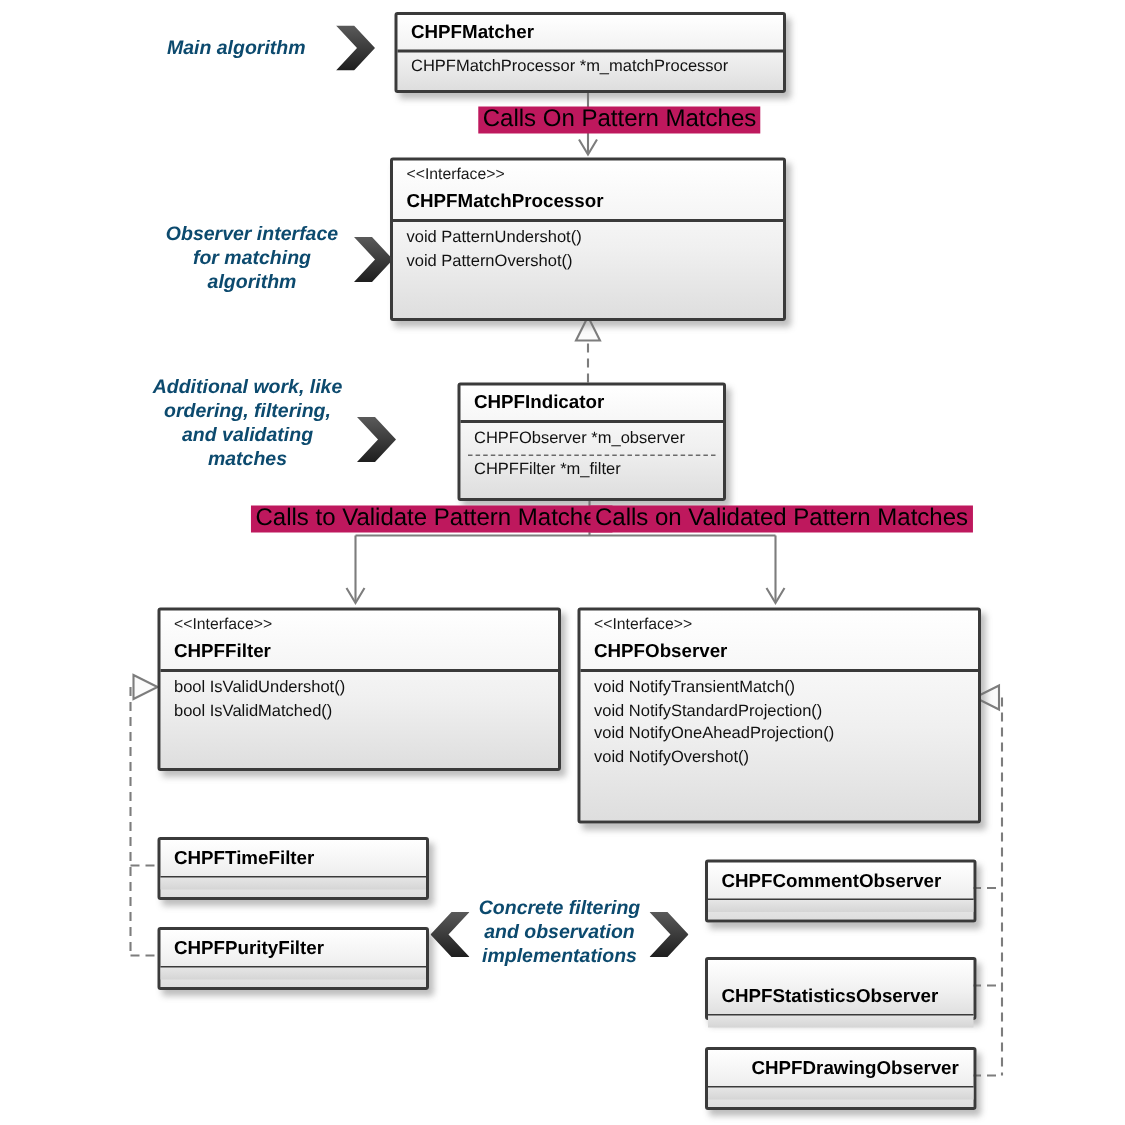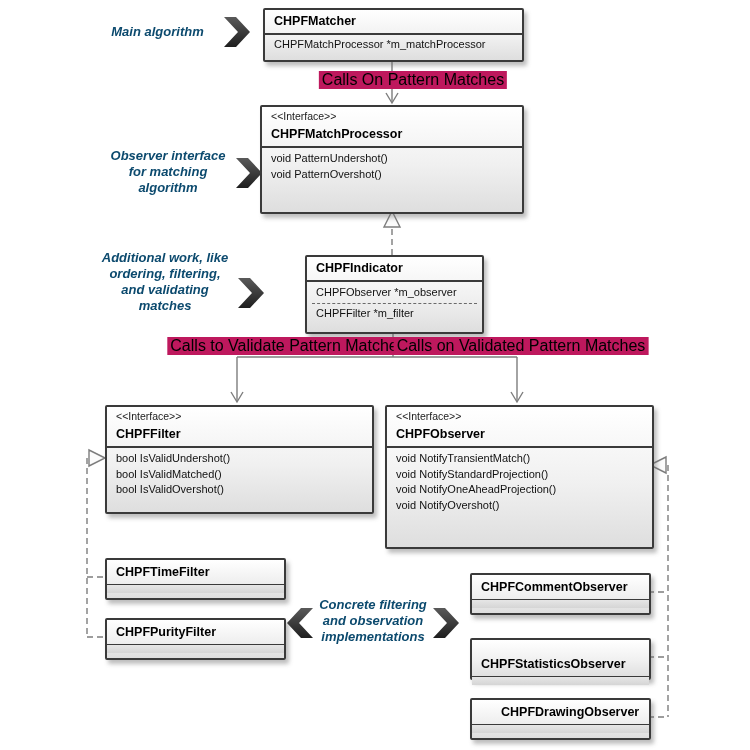--- a/index.html
+++ b/index.html
@@ -109,21 +109,20 @@
   </div>
 
   <div class="box" style="left:105px;top:405px;width:265px;height:105px;">
     <div class="hdr">
       <div class="stereo">&lt;&lt;Interface&gt;&gt;</div>
       <div class="title">CHPFFilter</div>
     </div>
     <div class="body">
       <div class="row">bool IsValidUndershot()</div>
       <div class="row">bool IsValidMatched()</div>
-      <div class="row">bool IsValidOvershot()</div>
     </div>
   </div>
 
   <div class="box" style="left:385px;top:405px;width:265px;height:140px;">
     <div class="hdr">
       <div class="stereo">&lt;&lt;Interface&gt;&gt;</div>
       <div class="title">CHPFObserver</div>
     </div>
     <div class="body">
       <div class="row">void NotifyTransientMatch()</div>

